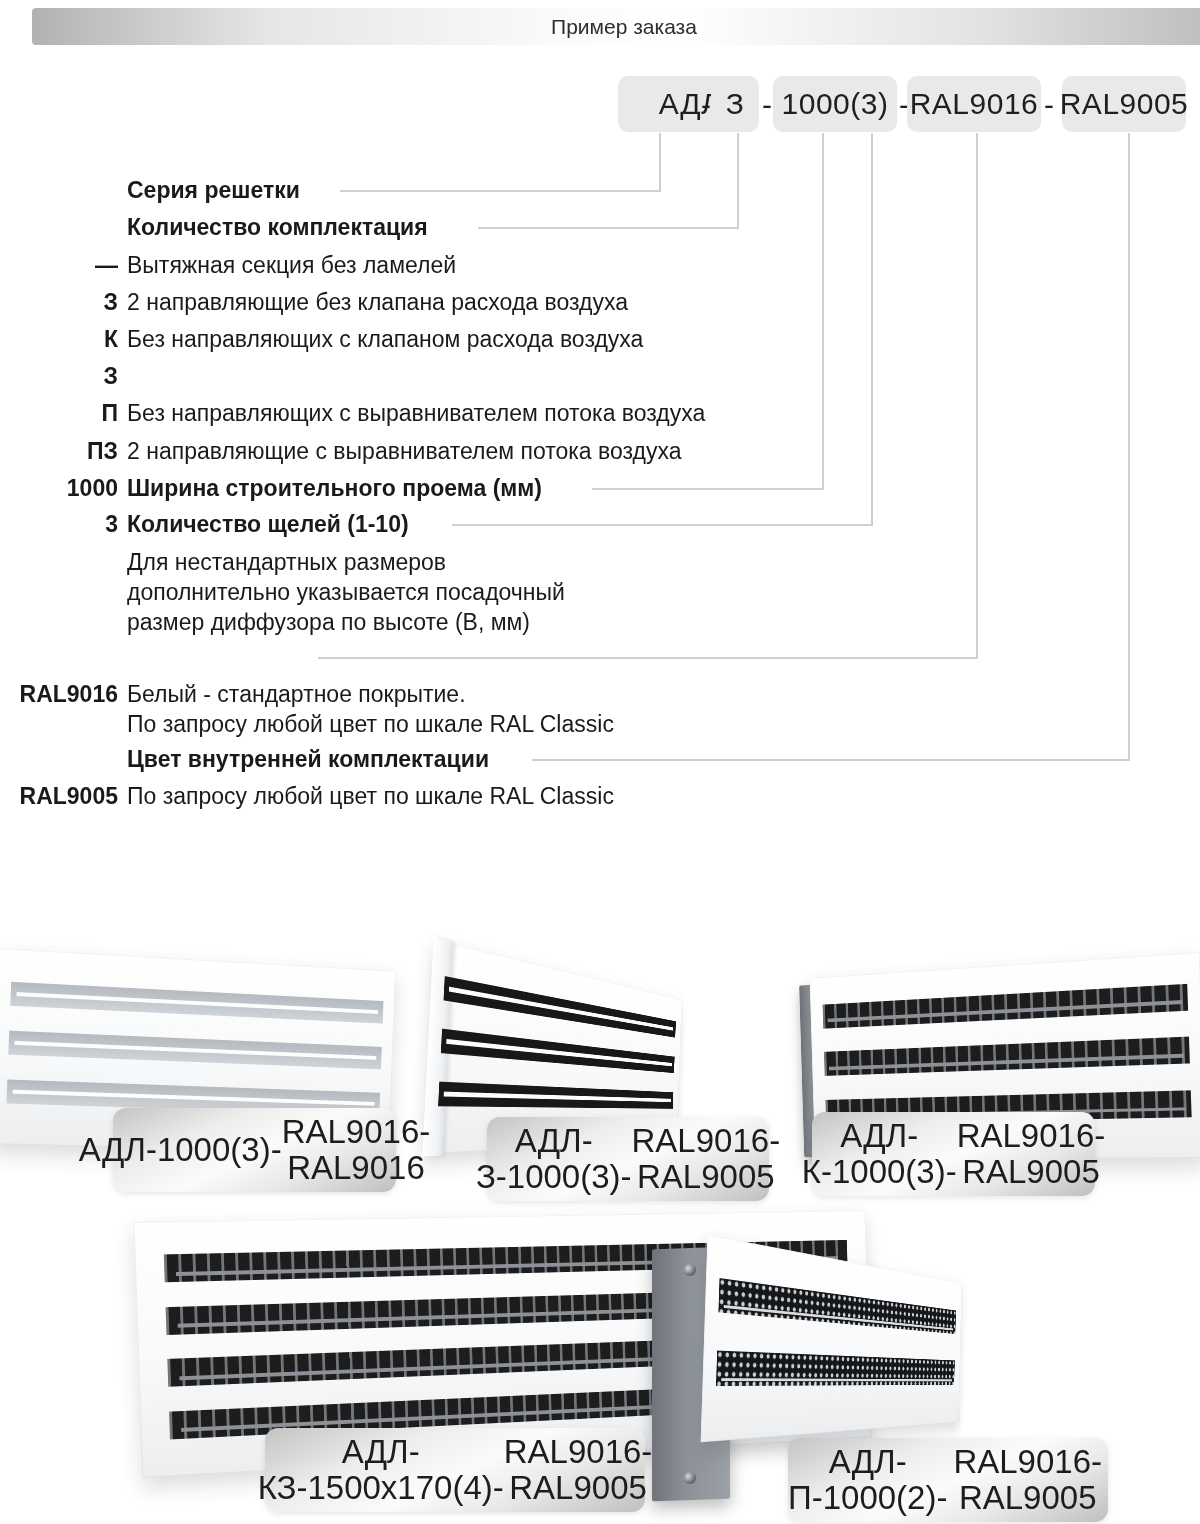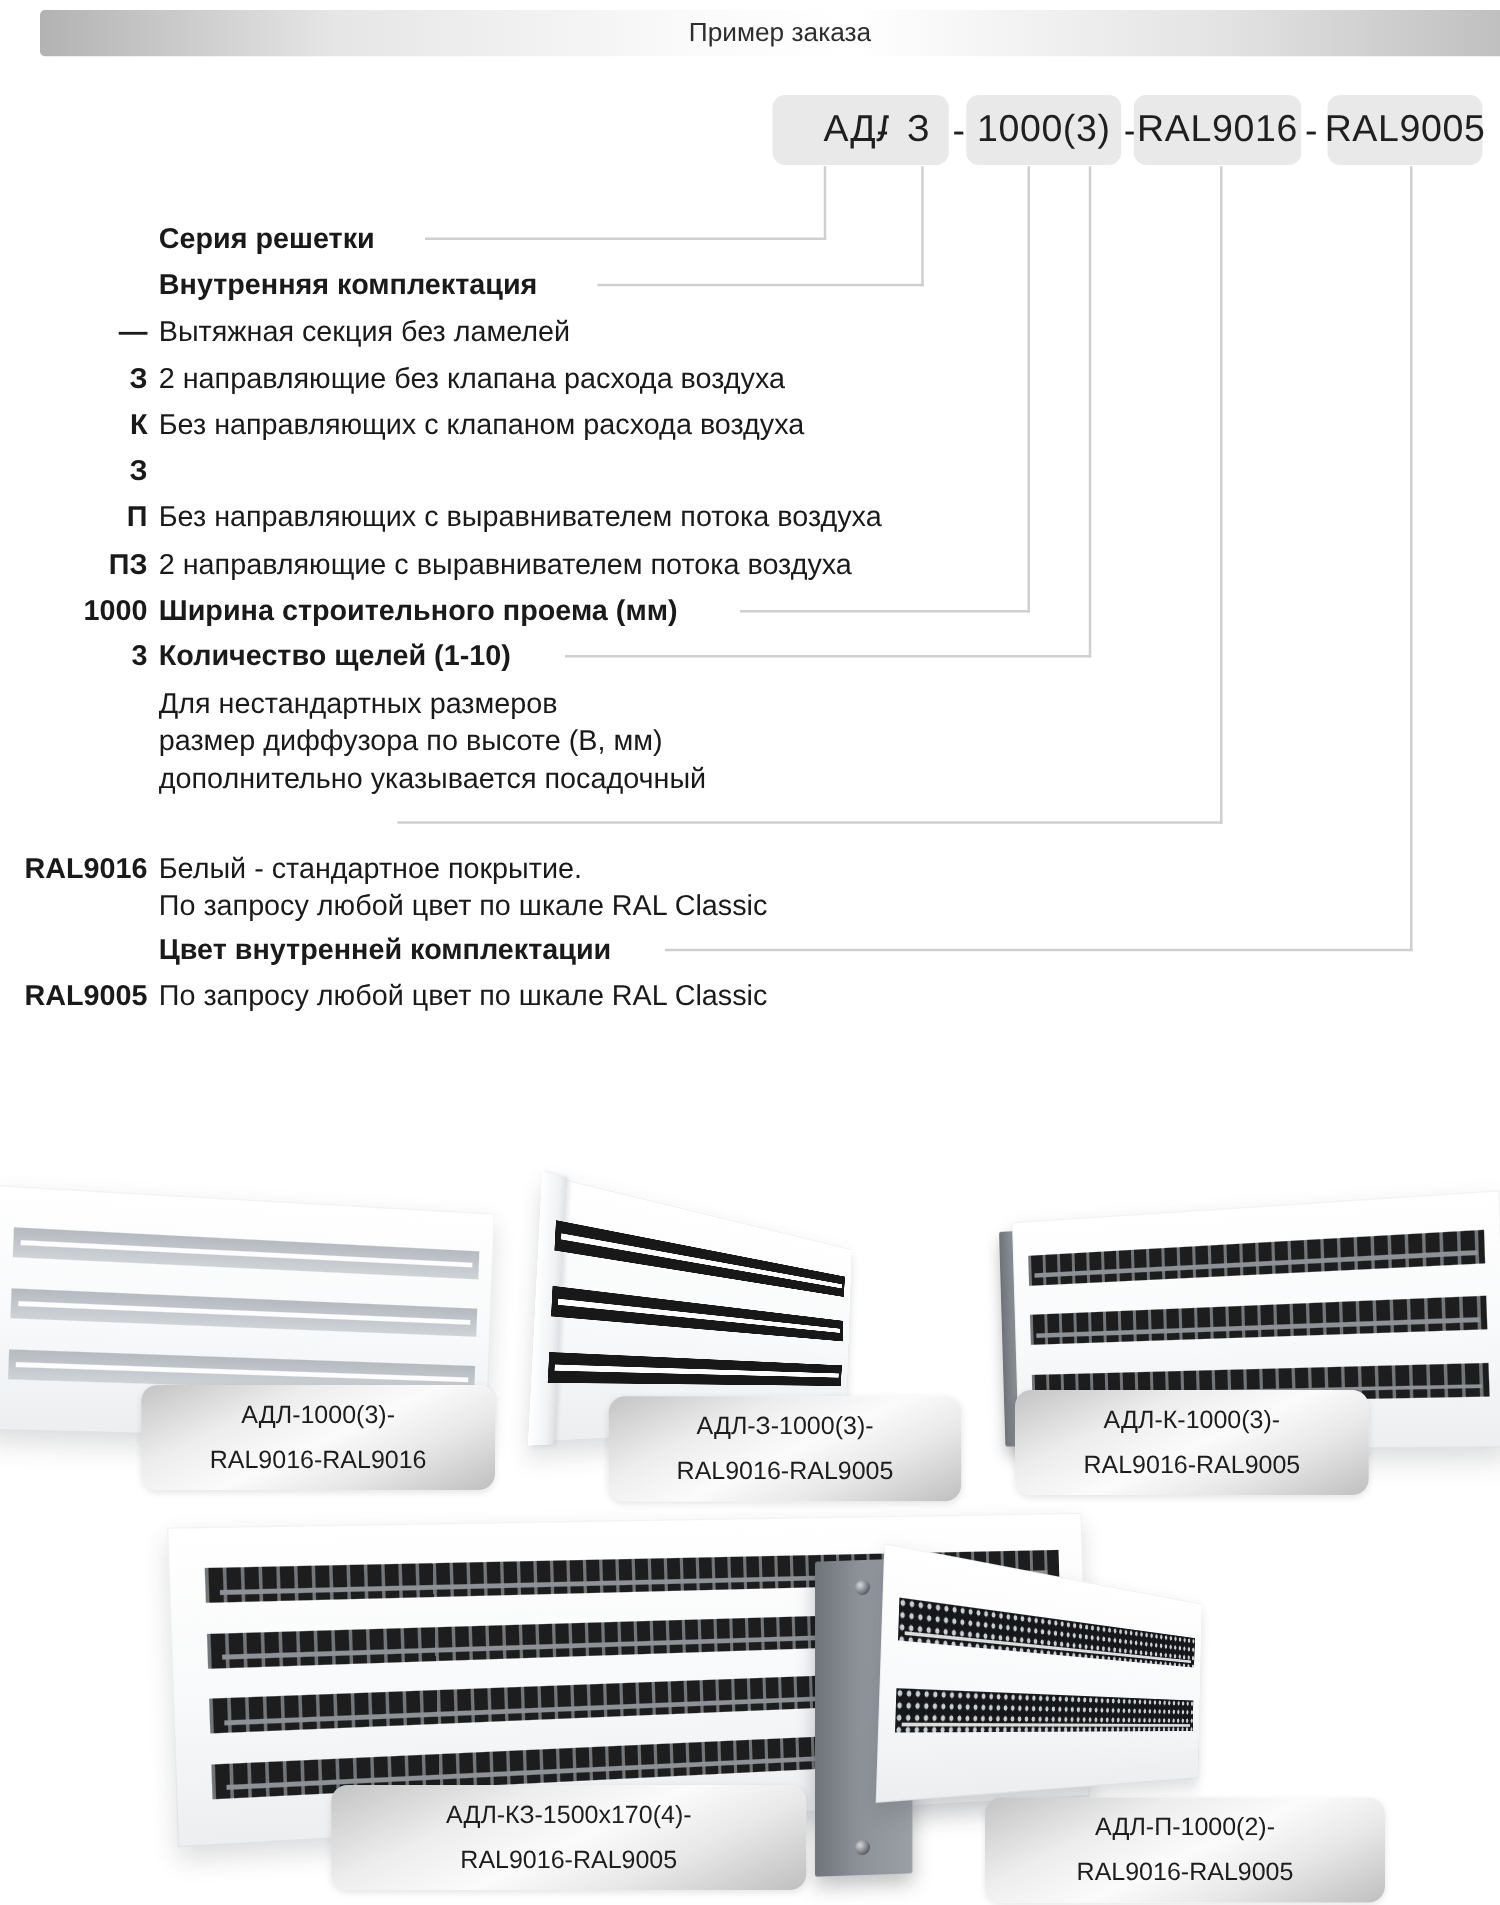--- a/index.html
+++ b/index.html
@@ -61,22 +61,22 @@
     background:linear-gradient(90deg,#6f747a 0%,#8c9298 45%,#9aa0a6 100%);
     box-shadow:0 8px 16px rgba(0,0,0,.25);
   }
   .screw { position:absolute; width:12px; height:12px; border-radius:50%;
     background:radial-gradient(circle at 4px 4px,#d6d9dc,#5d6166 70%); }
   
   .plate {
     position:absolute; border-radius:13px;
     background:linear-gradient(155deg,#c3c3c3 0%,#ededed 30%,#fbfbfb 52%,#e8e8e8 72%,#bfbfbf 100%);
     box-shadow:0 2px 6px rgba(0,0,0,.10);
-    display:flex; flex-direction:column; align-items:center; justify-content:center;
-    font-size:20px; line-height:36px; color:#1d1d1d; text-align:center;
+    display:flex; align-items:center; justify-content:center;
+    font-size:33px; line-height:36px; color:#1d1d1d; text-align:center;
   }
 </style>
 </head>
 <body>
 
 <div id="stage">
 
   <div class="header-bar">
     <span>Пример заказа</span>
   </div>
@@ -105,21 +105,21 @@
   <div class="conn" style="left:478px; top:133px; width:259px; height:94px;"></div>
   <div class="conn" style="left:592px; top:133px; width:230px; height:355px;"></div>
   <div class="conn" style="left:452px; top:133px; width:419px; height:391px;"></div>
   <div class="conn" style="left:318px; top:133px; width:658px; height:524px;"></div>
   <div class="conn" style="left:532px; top:133px; width:596px; height:626px;"></div>
 
   <div class="lrow bold" style="top:176px;">
     <span>Серия решетки</span>
   </div>
   <div class="lrow bold" style="top:213px;">
-    <span>Внутренняя комплектация</span>
+    <span>Количество комплектация</span>
   </div>
 
   <div class="lrow" style="top:251px;">
     <span class="lcode">—</span>
     <span>Вытяжная секция без ламелей</span>
   </div>
   <div class="lrow" style="top:288px;">
     <span class="lcode">З</span>
     <span>2 направляющие без клапана расхода воздуха</span>
   </div>
@@ -143,22 +143,22 @@
     <span class="lcode">1000</span>
     <span>Ширина строительного проема (мм)</span>
   </div>
   <div class="lrow bold" style="top:510px;">
     <span class="lcode">3</span>
     <span>Количество щелей (1-10)</span>
   </div>
 
   <div class="note" style="top:547px;">
     <div>Для нестандартных размеров</div>
+    <div>дополнительно указывается посадочный</div>
     <div>размер диффузора по высоте (В, мм)</div>
-    <div>дополнительно указывается посадочный</div>
   </div>
 
   <div class="lrow two-line" style="top:679px;">
     <span class="lcode">RAL9016</span>
     <div>Белый - стандартное покрытие.</div>
     <div>По запросу любой цвет по шкале RAL Classic</div>
   </div>
 
   <div class="lrow bold" style="top:745px;">
     <span>Цвет внутренней комплектации</span>

